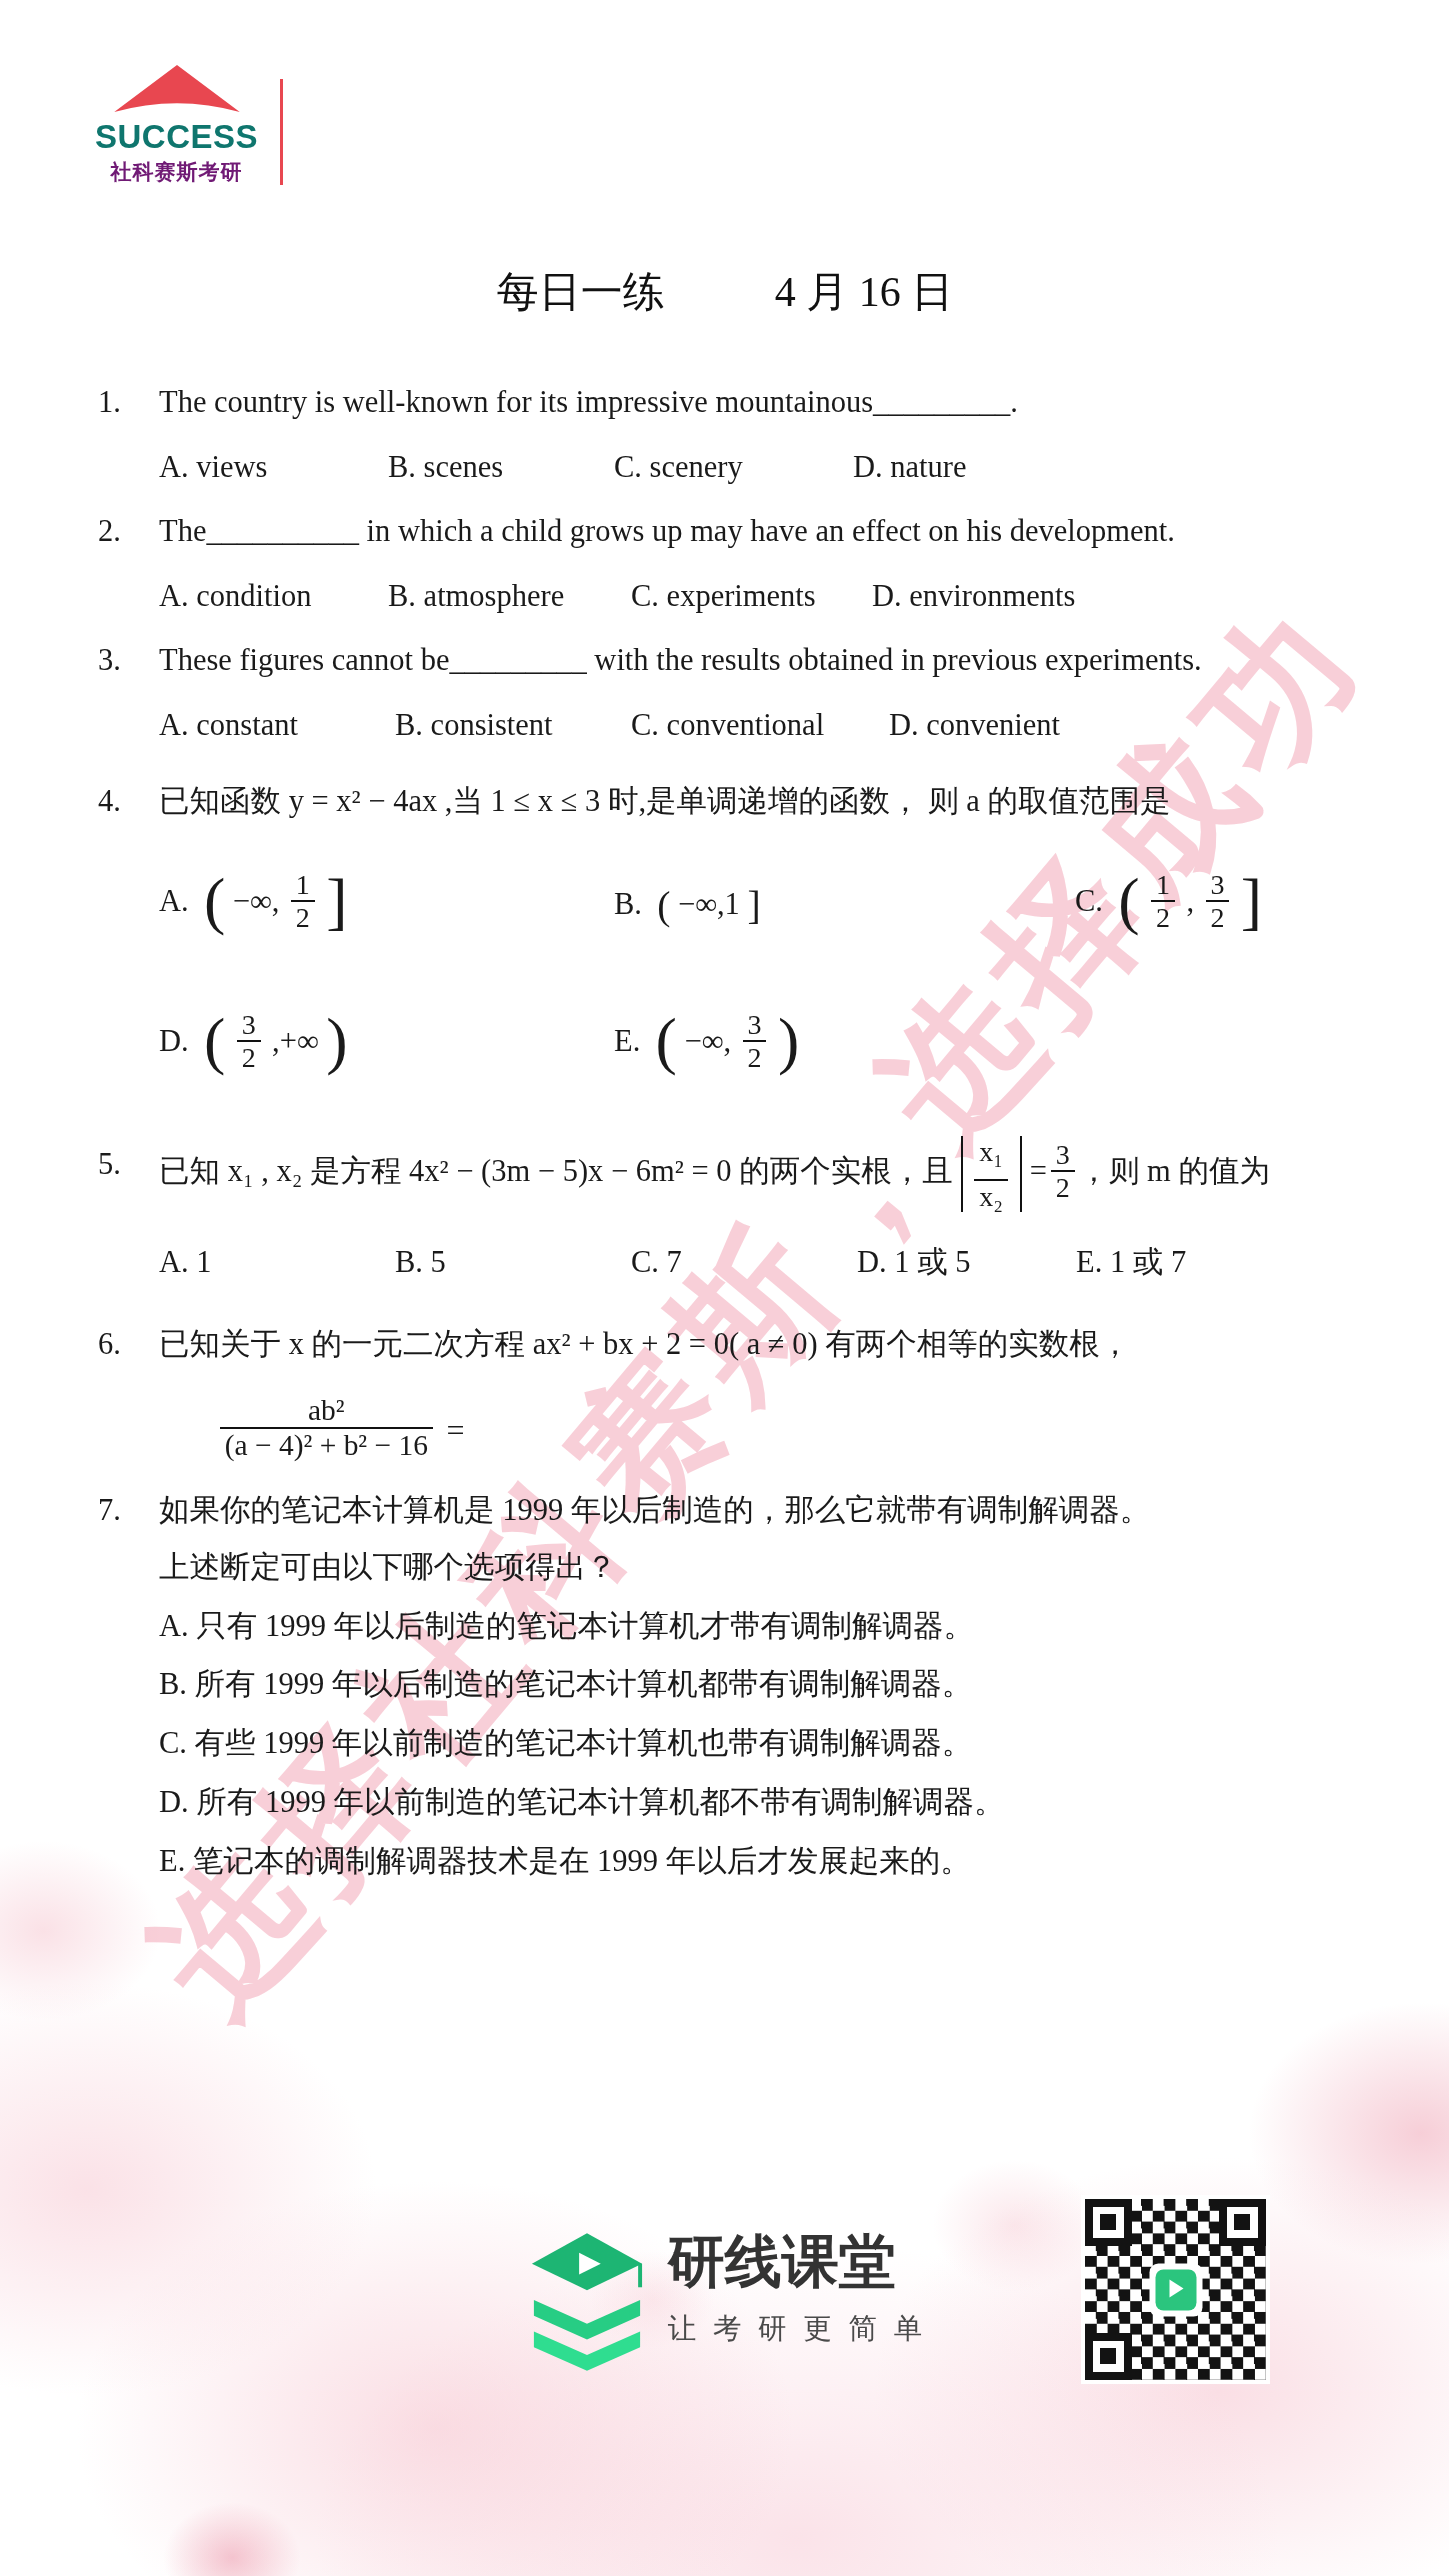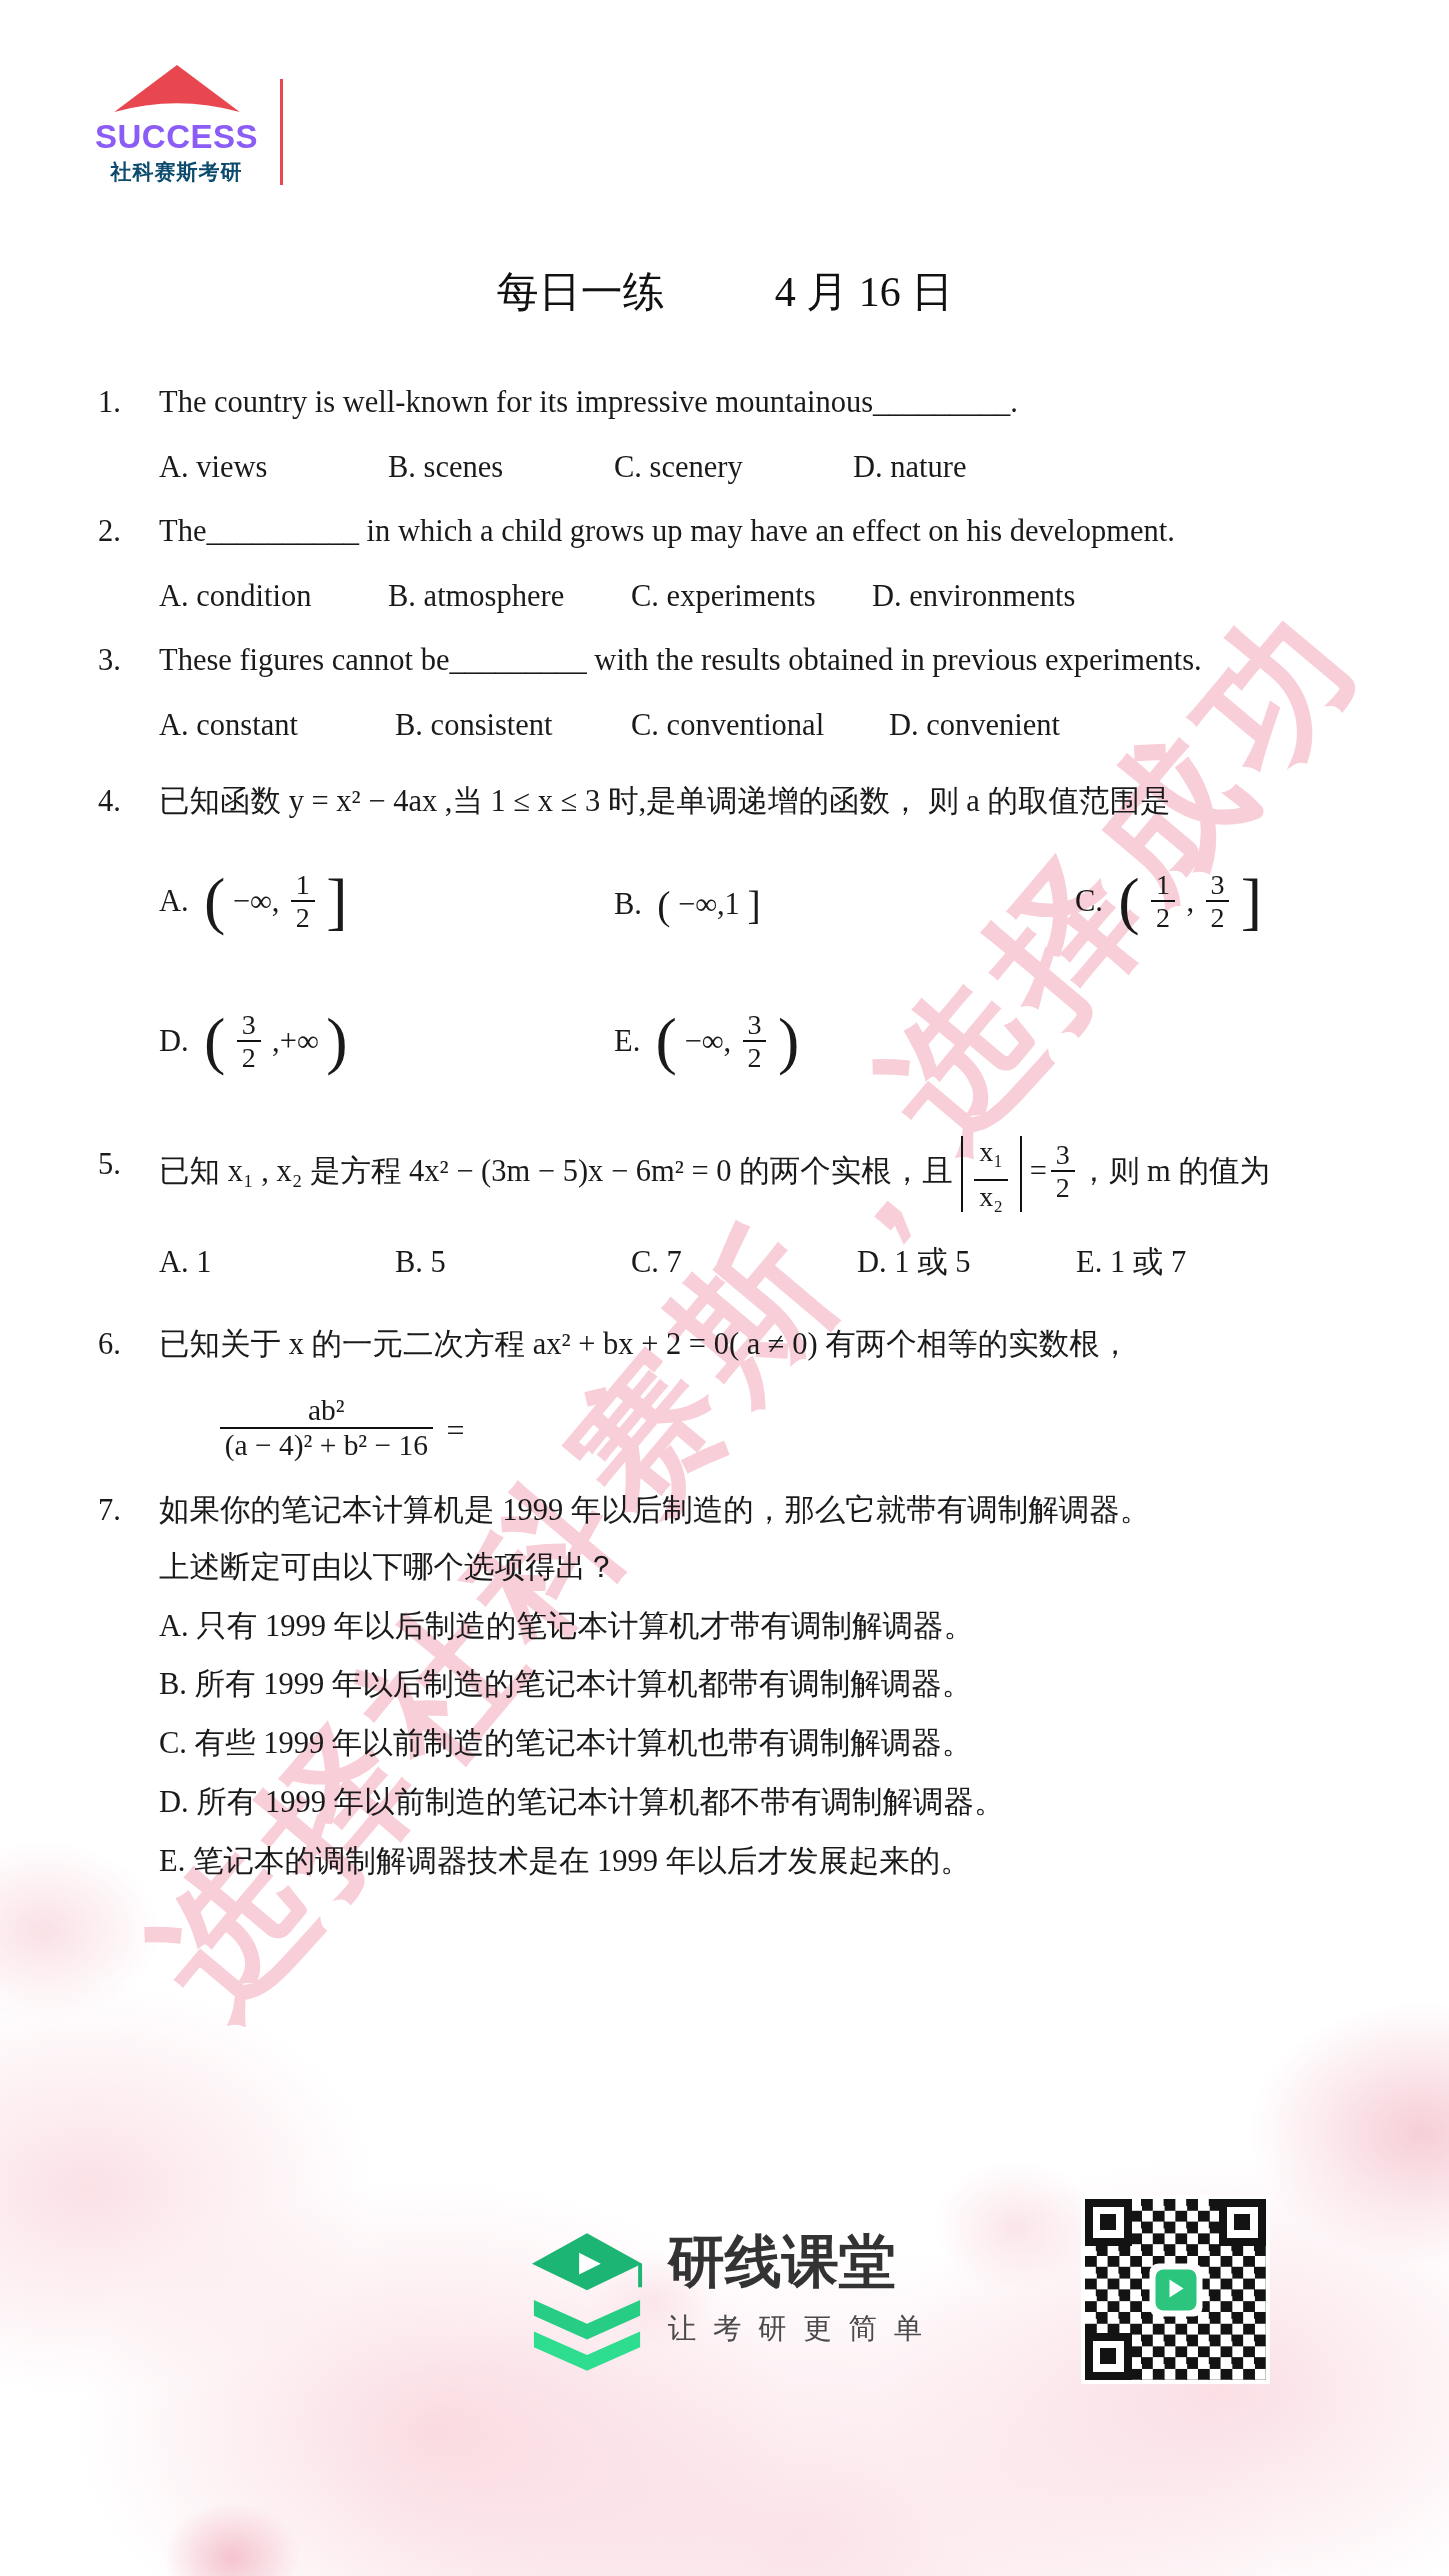--- a/index.html
+++ b/index.html
@@ -21,23 +21,23 @@
 
   
   .watermark{position:absolute;left:758px;top:1309px;z-index:1;white-space:nowrap;
     transform:translate(-50%,-50%) rotate(-50deg);
     font-size:148px;font-weight:700;letter-spacing:13.8px;color:rgba(236,130,153,.38);}
 
   
   .hdr{position:absolute;left:89px;top:63px;z-index:2;display:flex;align-items:flex-start;}
   .logo{width:175px;text-align:center;}
   .logo .brand{font-family:"Liberation Sans",sans-serif;font-weight:800;font-size:33px;
-    color:#8b5cf6;letter-spacing:0.5px;line-height:1.05;margin-top:2px;}
+    color:#0f766e;letter-spacing:0.5px;line-height:1.05;margin-top:2px;}
   .logo .brand-sub{font-family:"Liberation Sans",sans-serif;font-weight:700;font-size:21px;
-    color:#0c4a6e;margin-top:3px;letter-spacing:1px;}
+    color:#701a75;margin-top:3px;letter-spacing:1px;}
   .vline{width:3px;height:106px;background:#e84750;margin:15.7px 21.7px 0 15.7px;}
   .slogan{font-family:"Liberation Sans",sans-serif;font-weight:900;font-size:54px;
     color:#e84750;margin-top:39px;letter-spacing:0;}
 
   
   .title{position:absolute;left:0;top:264px;width:100%;text-align:center;z-index:2;
     font-size:42px;color:#111;}
   .title .t1{margin-right:110px;}
 
   

